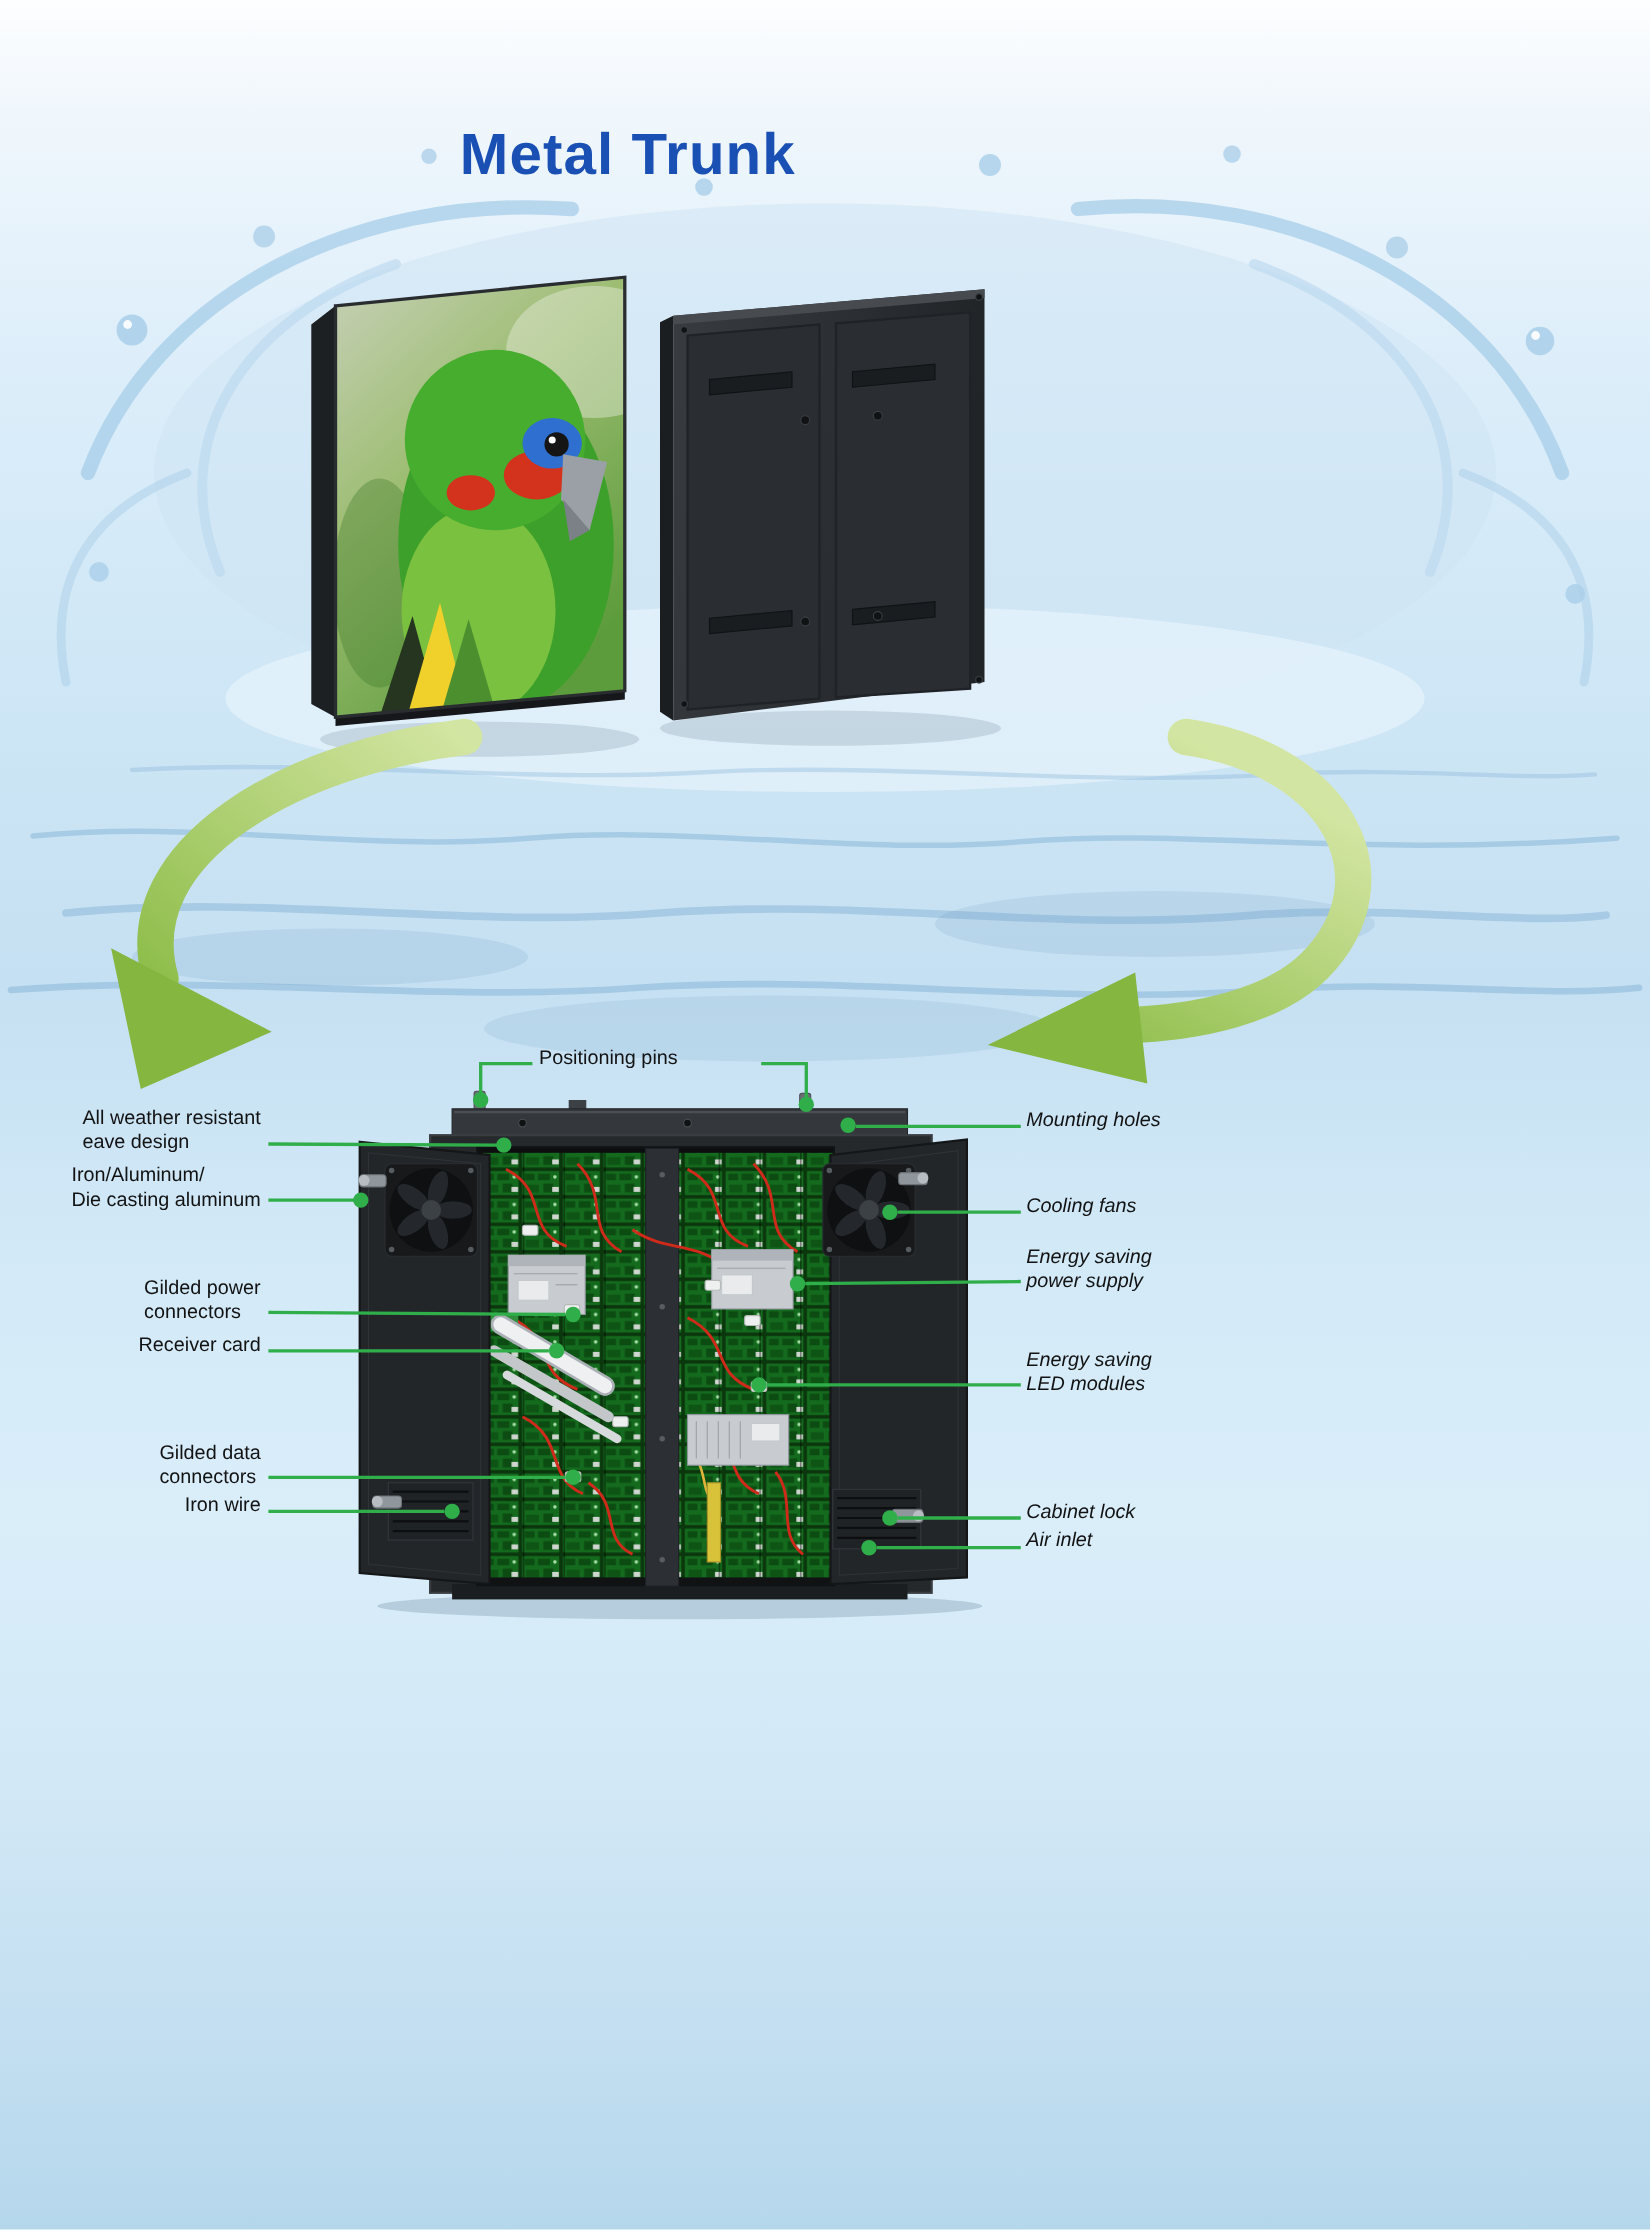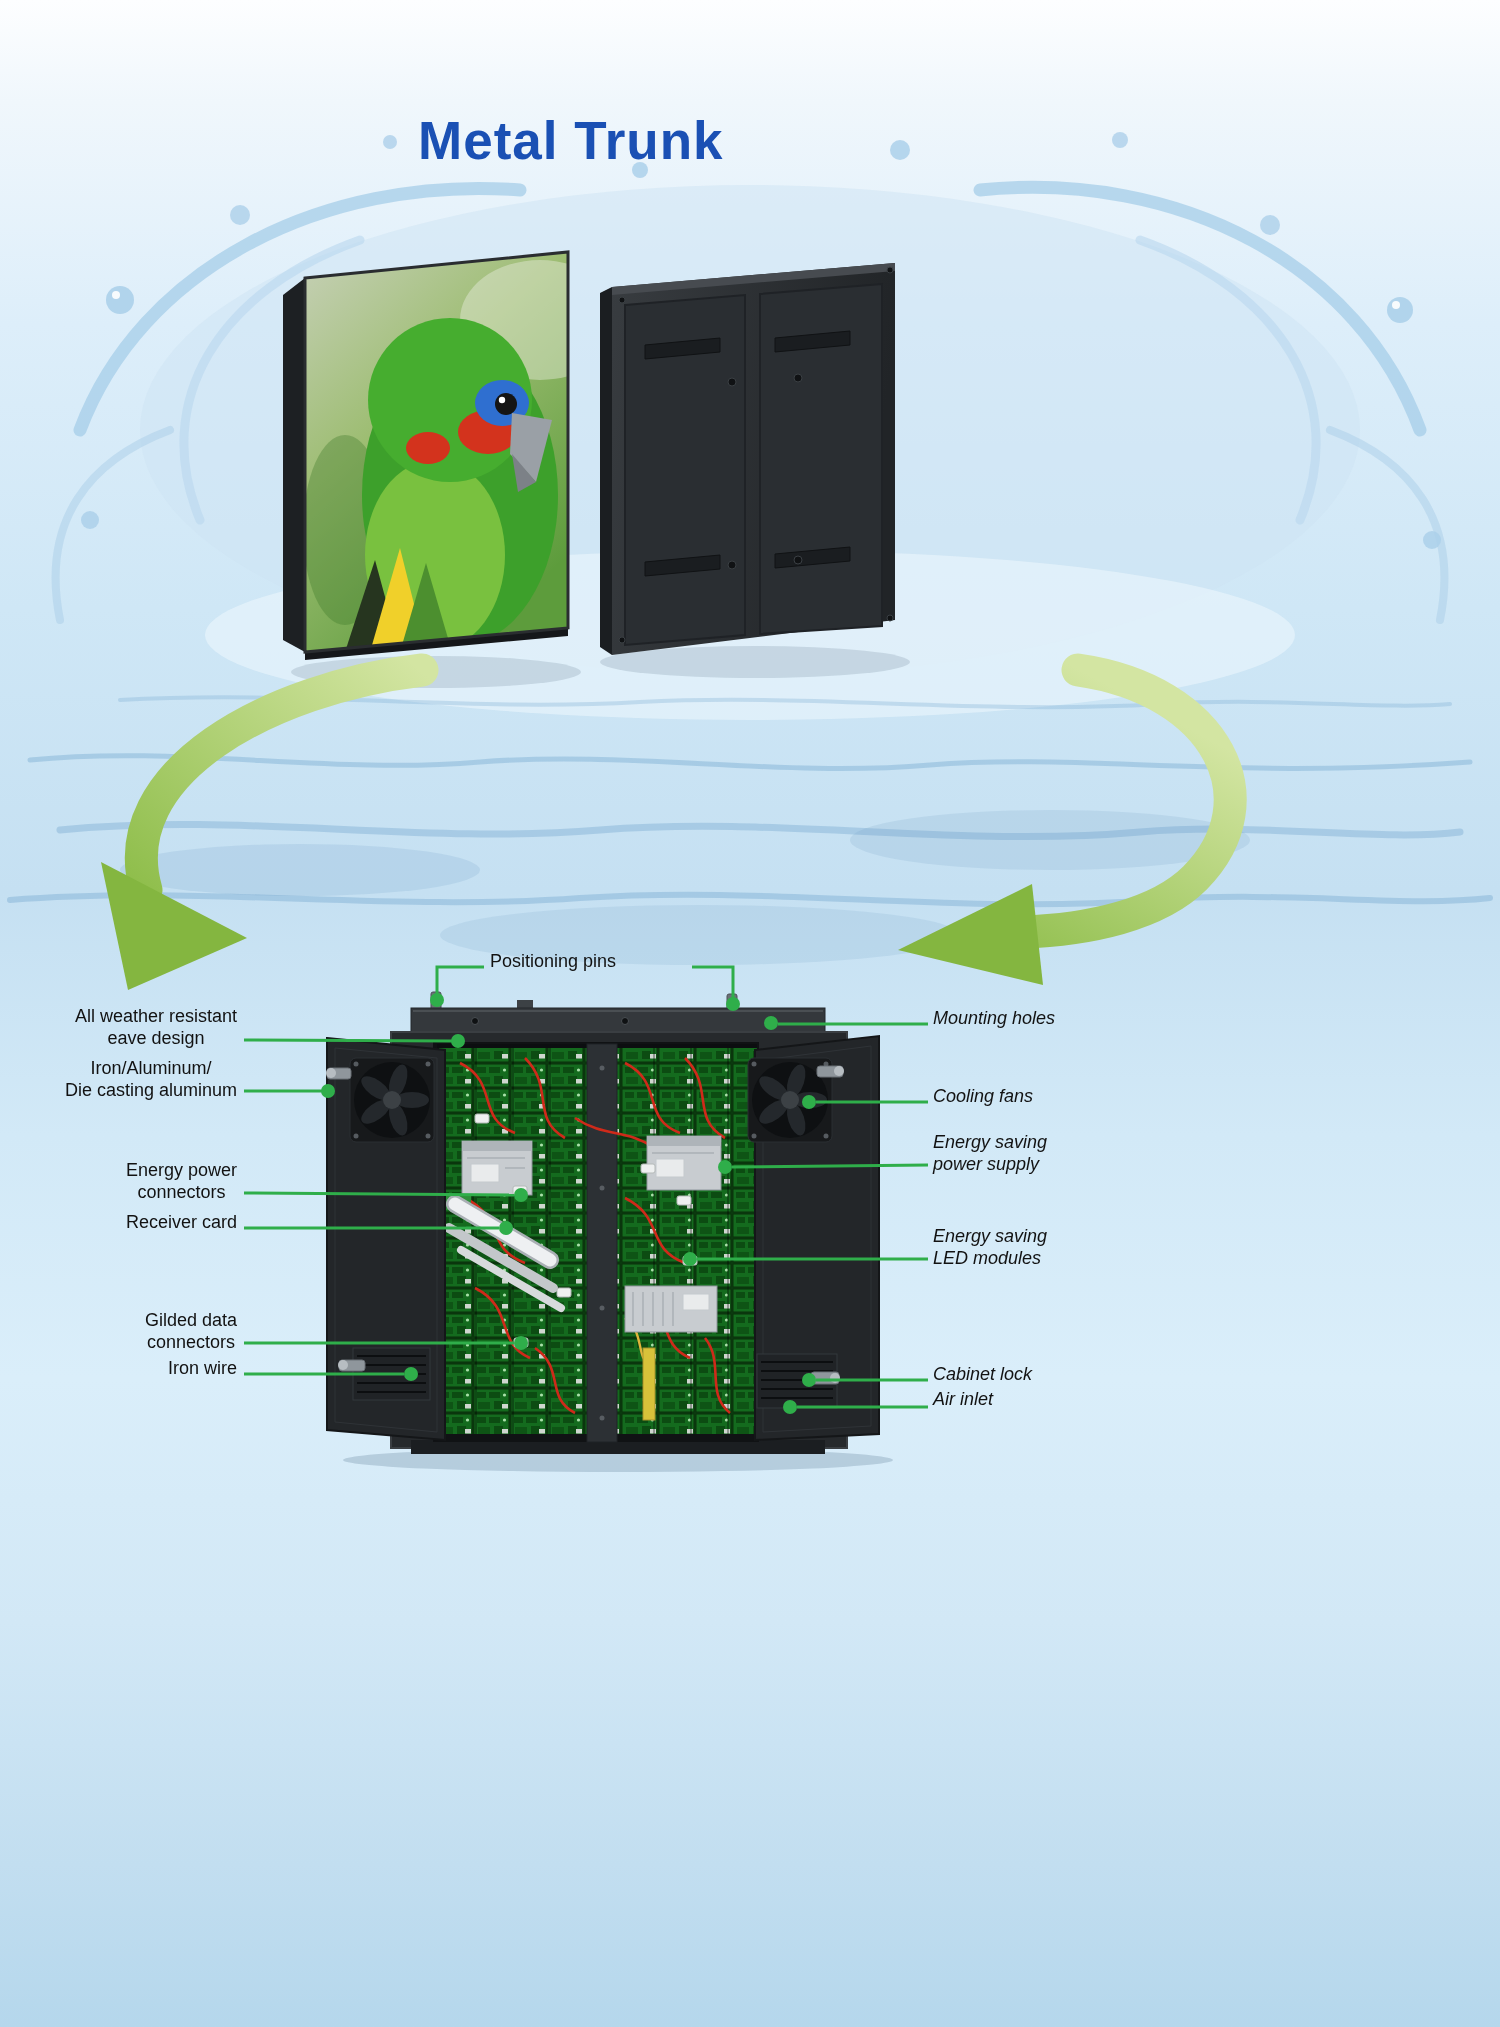--- a/index.html
+++ b/index.html
@@ -10,21 +10,21 @@
   }
   .abs{position:absolute;}
   .title{
     position:absolute;left:418px;top:74px;
     font-size:53px;font-weight:bold;color:#1a50b4;letter-spacing:1px;white-space:nowrap;
   }
   .callout{
     position:absolute;font-size:18px;line-height:1.2;color:#121212;
     white-space:pre-line;
   }
-  .callout.r{right:1263px;text-align:center;}
+  .callout.r{right:1263px;text-align:left;}
   .callout.l{left:933px;text-align:left;font-style:italic;}
   .callout.c{white-space:nowrap;}
   svg{display:block;}
   .overlay{pointer-events:none;}
 </style>
 </head>
 <body>
 
 <div class="stage">
 
@@ -379,21 +379,21 @@
       <circle cx="790" cy="1407" r="7"></circle>
     </g>
   </svg>
 
   <div class="callout c" style="left:490px;top:951px;">Positioning pins</div>
 
   <div class="callout r" style="top:1006px;">All weather resistant
 eave design</div>
   <div class="callout r" style="top:1058px;">Iron/Aluminum/
 Die casting aluminum</div>
-  <div class="callout r" style="top:1160px;">Energy power
+  <div class="callout r" style="top:1160px;">Gilded power
 connectors</div>
   <div class="callout r" style="top:1212px;">Receiver card</div>
   <div class="callout r" style="top:1310px;">Gilded data
 connectors</div>
   <div class="callout r" style="top:1358px;">Iron wire</div>
 
   <div class="callout l" style="top:1008px;">Mounting holes</div>
   <div class="callout l" style="top:1086px;">Cooling fans</div>
   <div class="callout l" style="top:1132px;">Energy saving
 power supply</div>

